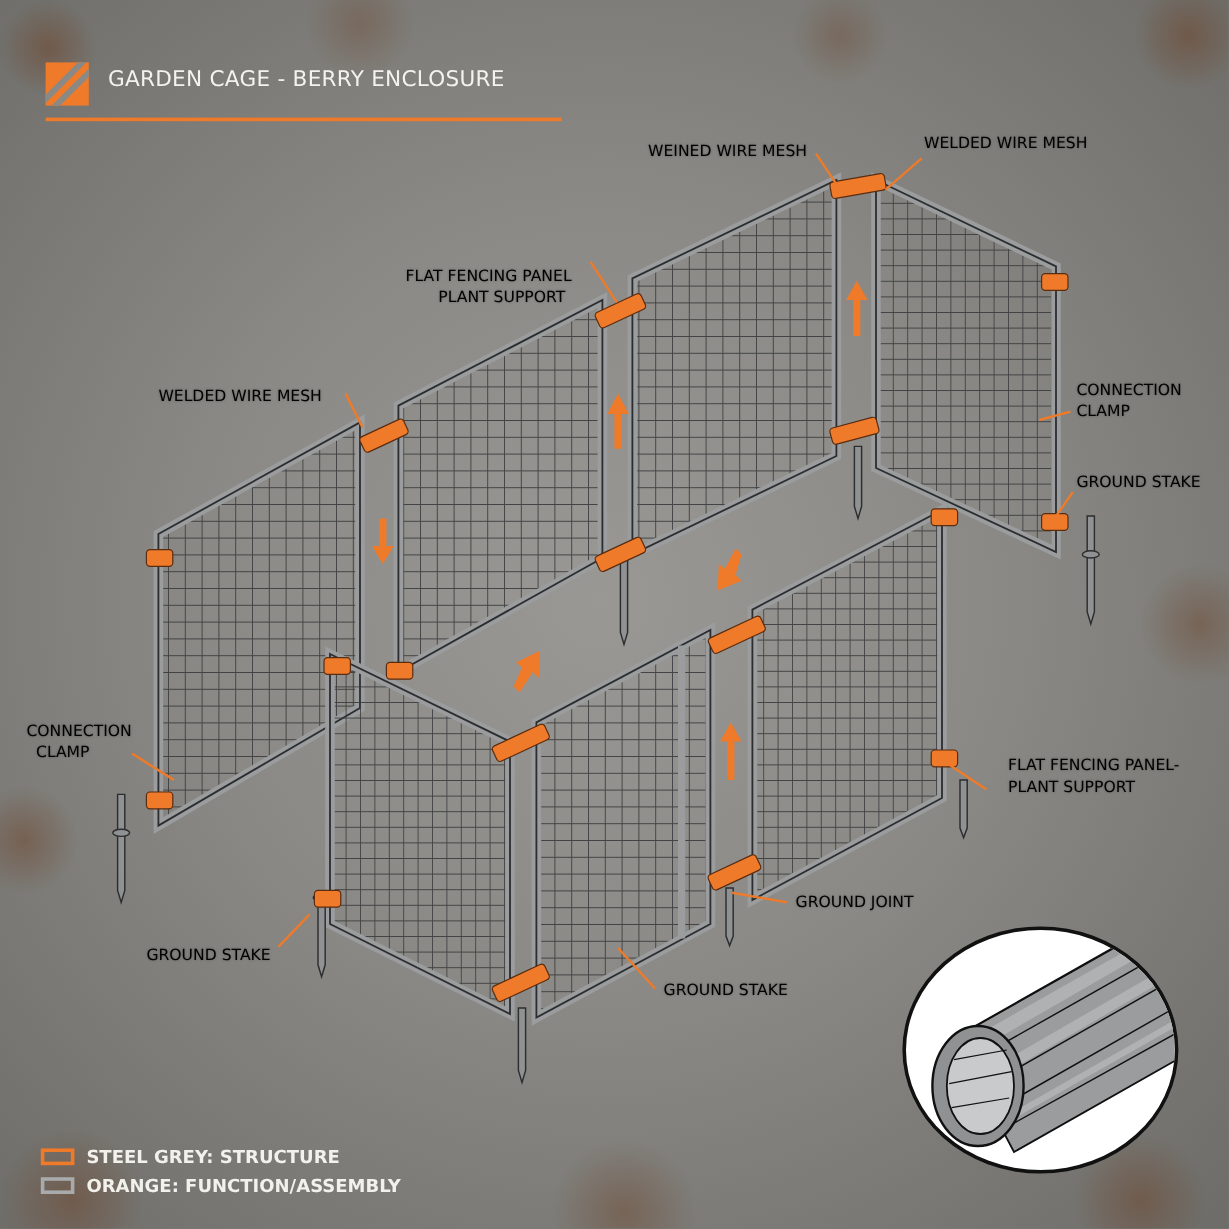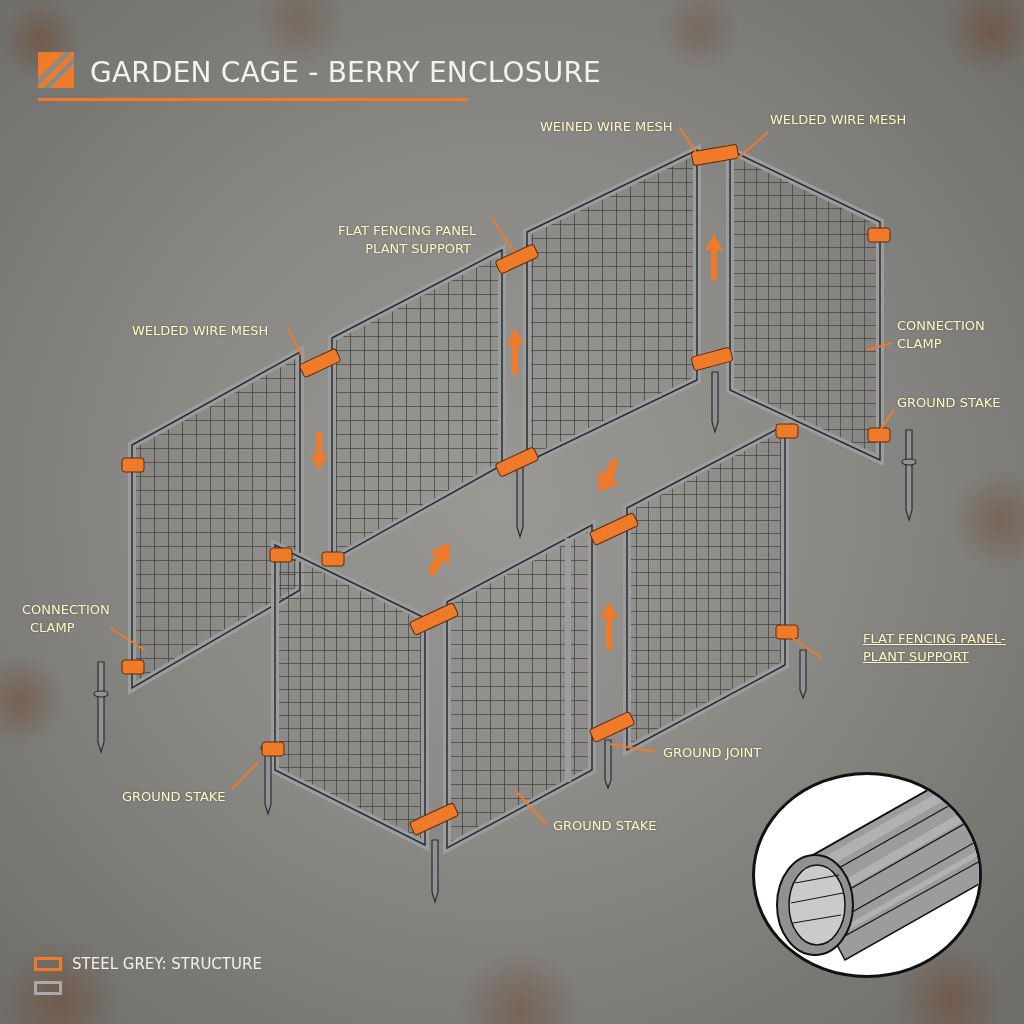--- a/index.html
+++ b/index.html
@@ -24,36 +24,36 @@
     }
     .title-wrap { position: absolute; left: 38px; top: 52px; width: 430px; }
     .title-logo { position: absolute; left: 0; top: 0; width: 36px; height: 36px; background: #ee7a2a; overflow: hidden; }
     .title-logo::before, .title-logo::after {
       content: ""; position: absolute; width: 60px; height: 5px; background: #8a8985;
       transform: rotate(-45deg); left: -12px;
     }
     .title-logo::before { top: 10px; }
     .title-logo::after { top: 24px; }
     .title-text {
-      position: absolute; left: 52px; top: 4px; color: #f3f2ee; font-size: 28px;
+      position: absolute; left: 52px; top: 4px; color: #f3f2ee; font-size: 18px;
       letter-spacing: 0.2px; white-space: nowrap;
       font-family: "DejaVu Sans", sans-serif;
     }
     .title-rule { position: absolute; left: 0; top: 46px; width: 430px; height: 3px; background: #ee7a2a; }
 
     .label {
-      position: absolute; color: #fef9c3; font-size: 13px; line-height: 18px;
+      position: absolute; color: #000000; font-size: 13px; line-height: 18px;
       font-family: "DejaVu Sans", sans-serif; white-space: nowrap;
       text-shadow: 0 0 2px rgba(0,0,0,0.35);
     }
     .label.center { text-align: center; margin-top: 16px; }
     svg.art { position: absolute; left: 0; top: 0; }
 
     .legend { position: absolute; left: 34px; top: 952px; }
-    .legend-row { display: flex; align-items: center; height: 24px; }
+    .legend-row { display: flex; align-items: center; height: 24px; font-weight: bold; }
     .legend-swatch { width: 28px; height: 14px; box-sizing: border-box; margin-right: 10px; }
     .legend-text { color: #f2f1ec; font-size: 15px; font-family: "DejaVu Sans", sans-serif; white-space: nowrap; }
 
     .detail-circle {
       position: absolute; left: 752px; top: 772px; width: 224px; height: 200px;
       border-radius: 50%; background: #ffffff; border: 3px solid #111; overflow: hidden;
     }
   </style>
 </head>
 <body>
@@ -188,21 +188,21 @@
 <div class="label" style="left:132px; top:322px;">WELDED WIRE MESH</div>
 <div class="label" style="left:897px; top:317px;">
   <div>CONNECTION</div>
   <div>CLAMP</div>
 </div>
 <div class="label" style="left:897px; top:394px;">GROUND STAKE</div>
 <div class="label" style="left:22px; top:601px;">
   <div>CONNECTION</div>
   <div style="padding-left:8px;">CLAMP</div>
 </div>
-<div class="label" style="left:863px; top:630px;text-decoration:underline;">
+<div class="label" style="left:840px; top:630px;">
   <div>FLAT FENCING PANEL-</div>
   <div>PLANT SUPPORT</div>
 </div>
 <div class="label" style="left:663px; top:744px;">GROUND JOINT</div>
 <div class="label" style="left:122px; top:788px;">GROUND STAKE</div>
 <div class="label" style="left:553px; top:817px;">GROUND STAKE</div>
 
 <div class="detail-circle">
   <svg width="224" height="200" viewBox="0 0 224 200">
     <polygon points="40,90 190,5 240,100 90,185" fill="#9a9c9e" stroke="#111" stroke-width="1.5"></polygon>
@@ -228,14 +228,15 @@
   </svg>
 </div>
 
 <div class="legend">
   <div class="legend-row">
     <div class="legend-swatch" style="border:3px solid #ee7a2a;"></div>
     <div class="legend-text">STEEL GREY: STRUCTURE</div>
   </div>
   <div class="legend-row">
     <div class="legend-swatch" style="border:3px solid #a9aaab;"></div>
+    <div class="legend-text">ORANGE: FUNCTION/ASSEMBLY</div>
   </div>
 </div>
 
 </body></html>

